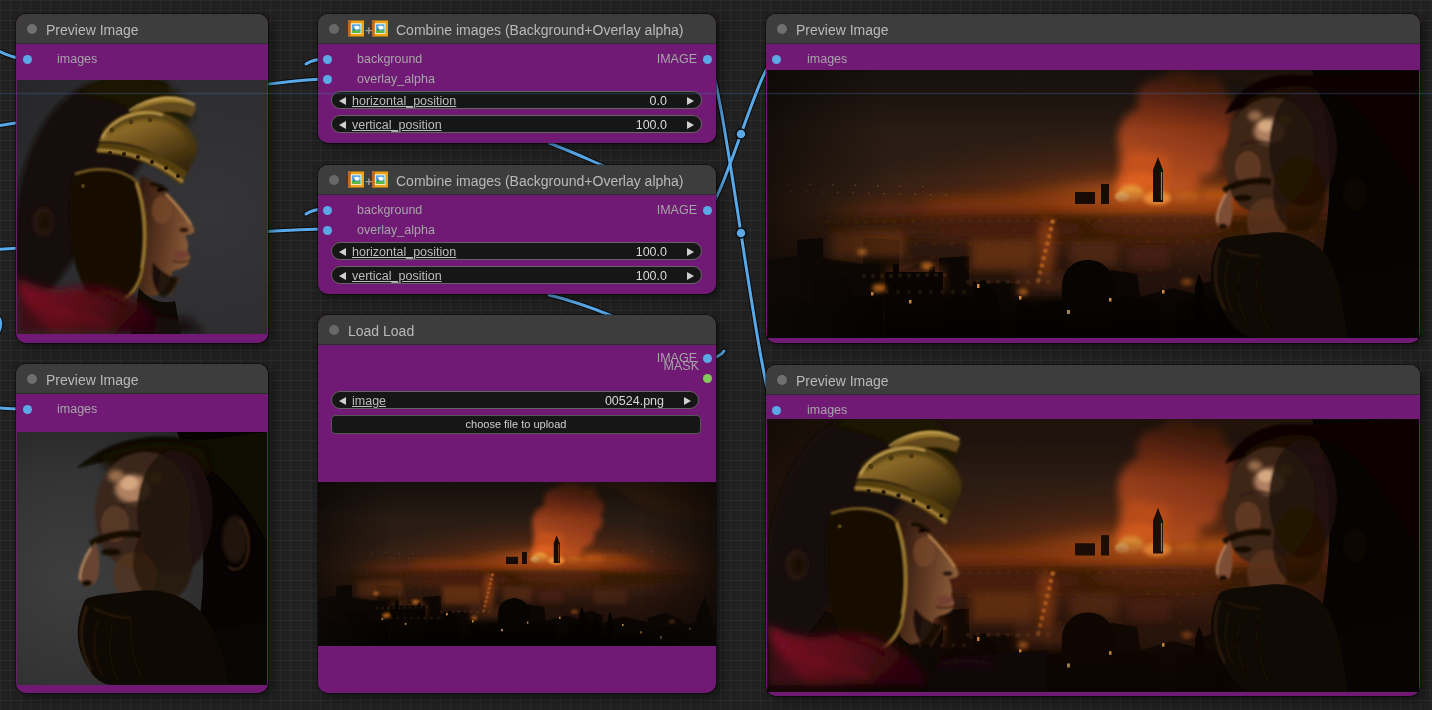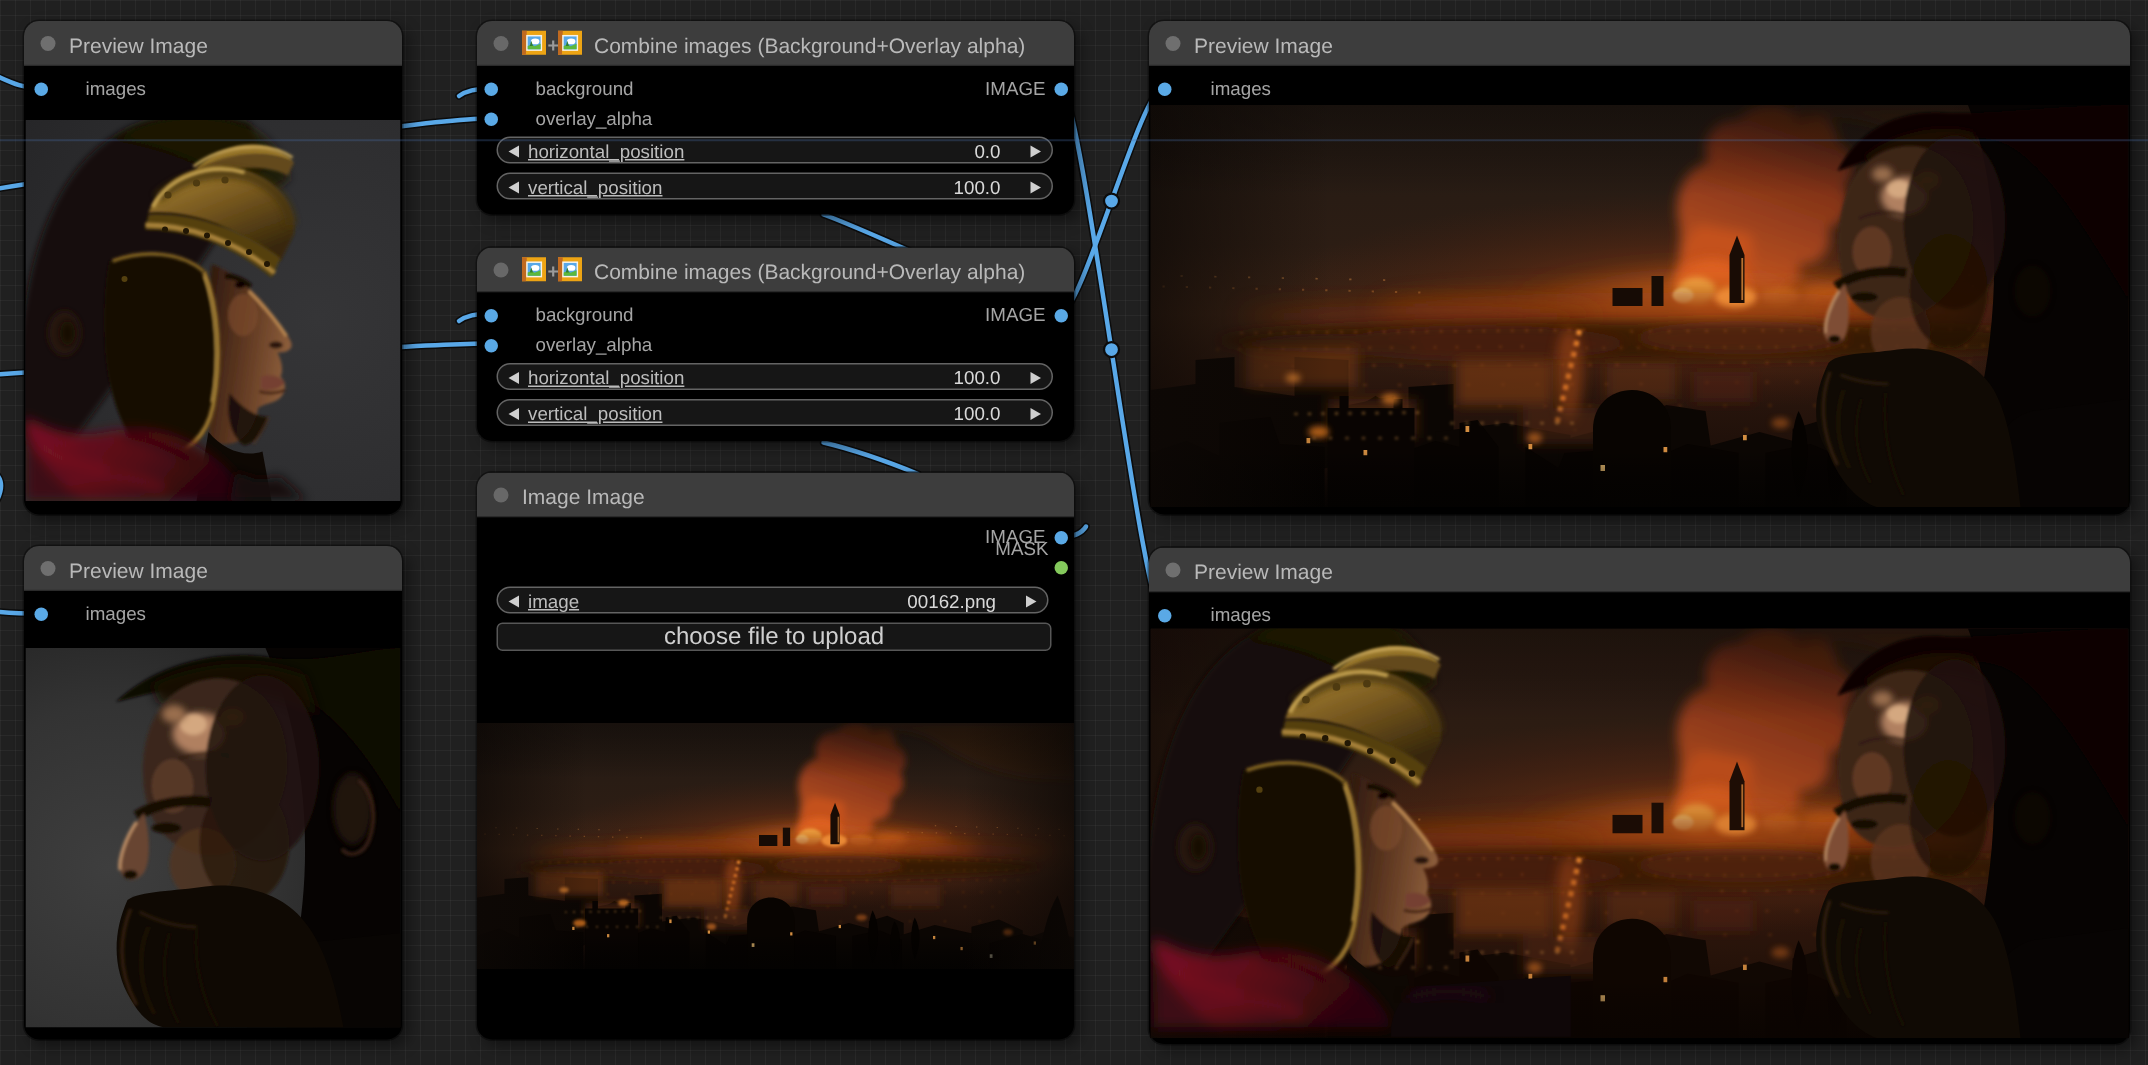--- a/index.html
+++ b/index.html
@@ -5,37 +5,37 @@
 html,body{margin:0;padding:0;background:#202020;}
 body{width:1432px;height:710px;overflow:hidden;position:relative;
   font-family:"Liberation Sans", sans-serif;}
 #canvas{position:absolute;inset:0;
   background-color:#202020;
   background-image:
     linear-gradient(rgba(255,255,255,0.040) 1px, transparent 1px),
     linear-gradient(90deg, rgba(255,255,255,0.040) 1px, transparent 1px);
   background-size:10px 10px;}
 svg.lay{position:absolute;left:0;top:0;pointer-events:none;}
-.node{position:absolute;background:#000000;border-radius:10px;will-change:transform;
+.node{position:absolute;background:#701a75;border-radius:10px;will-change:transform;
   box-shadow:0 0 0 1px rgba(0,0,0,0.4), 4px 4px 10px rgba(0,0,0,0.45);}
 .ntitle{position:absolute;left:0;top:0;right:0;height:30px;background:#3d3d3d;
   border-radius:10px 10px 0 0;border-bottom:1px solid rgba(0,0,0,0.3);box-sizing:border-box;}
 .tdot{position:absolute;left:11px;top:10px;width:10px;height:10px;border-radius:50%;background:#6f6f6f;}
 .ttext{position:absolute;left:30px;top:8px;font-size:14px;color:#b9b9b9;white-space:nowrap;}
 .slotdot{position:absolute;width:9px;height:9px;border-radius:50%;background:#5aa9e6;}
 .slotlbl{position:absolute;font-size:12.5px;color:#a5a5a5;white-space:nowrap;padding-left:21px;}
 .pill{position:absolute;background:#161616;border:1px solid #646464;border-radius:9px;box-sizing:border-box;height:18px;}
 .pill .wl{position:absolute;left:20px;top:2px;font-size:12.5px;color:#bdbdbd;text-decoration:underline;}
 .pill .wv{position:absolute;right:34px;top:2px;font-size:12.5px;color:#d8d8d8;}
 .arrl{position:absolute;left:7px;top:4.5px;width:0;height:0;
   border-top:4.5px solid transparent;border-bottom:4.5px solid transparent;border-right:7px solid #cfcfcf;}
 .arrr{position:absolute;right:7px;top:4.5px;width:0;height:0;
   border-top:4.5px solid transparent;border-bottom:4.5px solid transparent;border-left:7px solid #cfcfcf;}
 .btn{position:absolute;background:#161616;border:1px solid #575757;border-radius:4px;box-sizing:border-box;
-  color:#cfcfcf;font-size:16px;text-align:center;}
+  color:#cfcfcf;font-size:11px;text-align:center;}
 .img{position:absolute;}
 </style>
 </head>
 <body>
 <div id="canvas"></div>
 
 <svg width="0" height="0" style="position:absolute">
 <defs>
 
 <g id="picicon">
@@ -513,30 +513,30 @@
     <div class="arrl"></div>
       <div class="wl">vertical_position</div>
       <div class="wv">100.0</div>
       <div class="arrr"></div>
   </div>
 </div>
 
 <div class="node" style="left:318px;top:315px;width:398px;height:378px;z-index:10">
   <div class="ntitle">
       <div class="tdot" style="background:#686868"></div>
-      <div class="ttext">Image Image</div>
+      <div class="ttext">Load Load</div>
     </div>
   <div class="slotdot" style="left:384.5px;top:38.5px"></div>
   <div class="slotlbl" style="right:19px;top:36px">IMAGE</div>
   <div class="slotdot" style="left:384.5px;top:58.5px;background:#84c95c"></div>
   <div class="slotlbl" style="right:17px;top:44px">MASK</div>
   <div class="pill" style="left:13px;top:76px;width:368px">
     <div class="arrl"></div>
       <div class="wl">image</div>
-      <div class="wv">00162.png</div>
+      <div class="wv">00524.png</div>
       <div class="arrr"></div>
   </div>
   <div class="btn" style="left:13px;top:100px;width:370px;height:19px;line-height:17px">choose file to upload</div>
   <svg class="img" style="left:0px;top:167px" width="398" height="164" viewBox="0 0 652 268" preserveAspectRatio="none">
     <use href="#city"></use>
   </svg>
 </div>
 
 <div class="node" style="left:766px;top:14px;width:654px;height:329px;z-index:10">
   <div class="ntitle">

